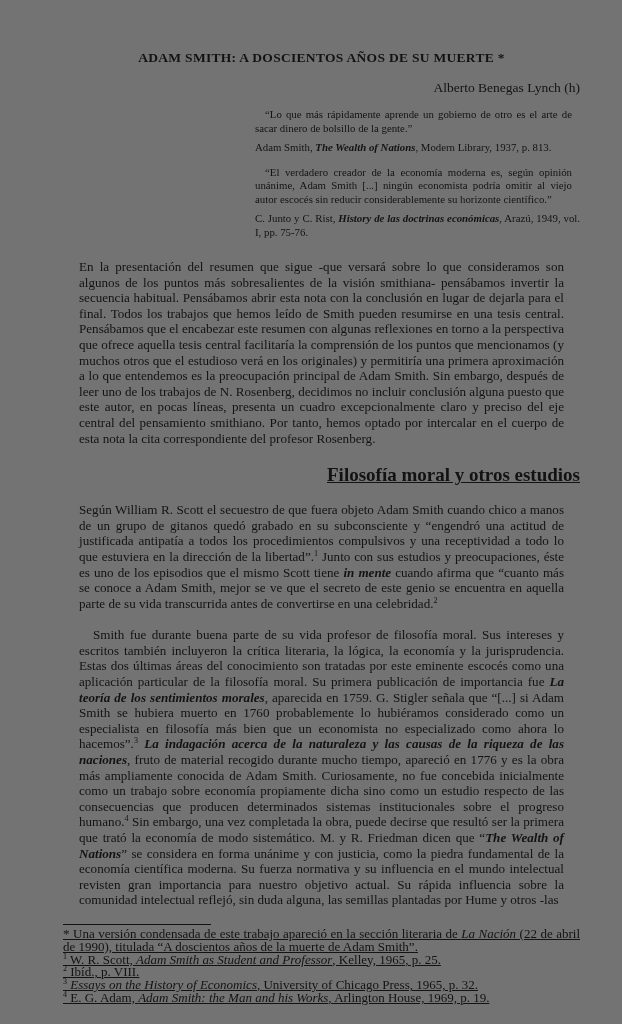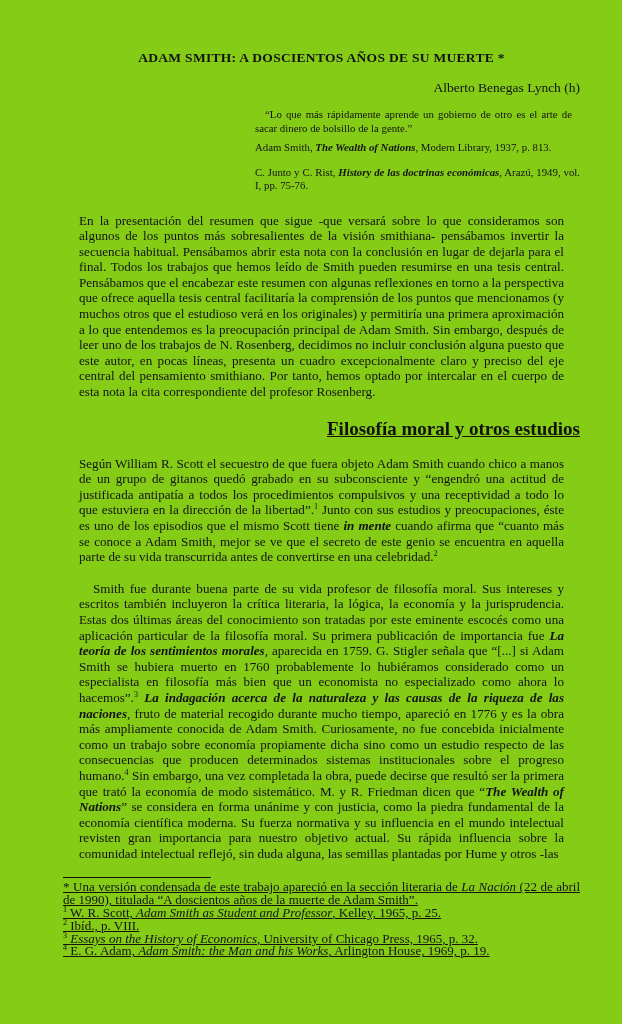--- a/index.html
+++ b/index.html
@@ -11,21 +11,21 @@
     width: 622px;
     height: 1024px;
     overflow: hidden;
   }
   .page {
     box-sizing: border-box;
     width: 622px;
     height: 1024px;
     padding: 50px 42px 0 63px;
     overflow: hidden;
-    background: #84cc16;
+    background: #737373;
     color: #131313;
     font-family: "Liberation Serif", "DejaVu Serif", serif;
   }
   .title {
     font-size: 13.5px;
     font-weight: bold;
     text-align: center;
     letter-spacing: 0.3px;
     margin: 0;
   }
@@ -97,20 +97,21 @@
 
 <div class="page">
 
   <h1 class="title">ADAM SMITH: A DOSCIENTOS AÑOS DE SU MUERTE *</h1>
 
   <div class="author">Alberto Benegas Lynch (h)</div>
 
   <div class="epigraphs">
     <p class="quote"><span>“Lo que más rápidamente aprende un gobierno de otro es el arte de sacar dinero de bolsillo de la gente.”</span></p>
     <p class="attribution"><span class="st-b">Adam Smith, </span><span class="st-bi">The Wealth of Nations</span><span class="st-b">, Modern Library, 1937, p. 813.</span></p>
+    <p class="quote"><span>“El verdadero creador de la economía moderna es, según opinión unánime, Adam Smith [...] ningún economista podría omitir al viejo autor escocés sin reducir considerablemente su horizonte científico.”</span></p>
     <p class="attribution"><span class="st-b">C. Junto y C. Rist, </span><span class="st-bi">History de las doctrinas económicas</span><span class="st-b">, Arazú, 1949, vol. I, pp. 75-76.</span></p>
   </div>
 
   <p class="body-par intro"><span>En la presentación del resumen que sigue -que versará sobre lo que consideramos son algunos de los puntos más sobresalientes de la visión smithiana- pensábamos invertir la secuencia habitual. Pensábamos abrir esta nota con la conclusión en lugar de dejarla para el final. Todos los trabajos que hemos leído de Smith pueden resumirse en una tesis central. Pensábamos que el encabezar este resumen con algunas reflexiones en torno a la perspectiva que ofrece aquella tesis central facilitaría la comprensión de los puntos que mencionamos (y muchos otros que el estudioso verá en los originales) y permitiría una primera aproximación a lo que entendemos es la preocupación principal de Adam Smith. Sin embargo, después de leer uno de los trabajos de N. Rosenberg, decidimos no incluir conclusión alguna puesto que este autor, en pocas líneas, presenta un cuadro excepcionalmente claro y preciso del eje central del pensamiento smithiano. Por tanto, hemos optado por intercalar en el cuerpo de esta nota la cita correspondiente del profesor Rosenberg.</span></p>
 
   <h2 class="section-heading">Filosofía moral y otros estudios</h2>
 
   <p class="body-par"><span>Según William R. Scott el secuestro de que fuera objeto Adam Smith cuando chico a manos de un grupo de gitanos quedó grabado en su subconsciente y “engendró una actitud de justificada antipatía a todos los procedimientos compulsivos y una receptividad a todo lo que estuviera en la dirección de la libertad”.</span><sup>1</sup><span> Junto con sus estudios y preocupaciones, éste es uno de los episodios que el mismo Scott tiene </span><span class="st-bi">in mente</span><span> cuando afirma que “cuanto más se conoce a Adam Smith, mejor se ve que el secreto de este genio se encuentra en aquella parte de su vida transcurrida antes de convertirse en una celebridad.</span><sup>2</sup></p>
   <p class="body-par indent"><span>Smith fue durante buena parte de su vida profesor de filosofía moral. Sus intereses y escritos también incluyeron la crítica literaria, la lógica, la economía y la jurisprudencia. Estas dos últimas áreas del conocimiento son tratadas por este eminente escocés como una aplicación particular de la filosofía moral. Su primera publicación de importancia fue </span><span class="st-bi">La teoría de los sentimientos morales</span><span>, aparecida en 1759. G. Stigler señala que “[...] si Adam Smith se hubiera muerto en 1760 probablemente lo hubiéramos considerado como un especialista en filosofía más bien que un economista no especializado como ahora lo hacemos”.</span><sup>3</sup><span> </span><span class="st-bi">La indagación acerca de la naturaleza y las causas de la riqueza de las naciones</span><span>, fruto de material recogido durante mucho tiempo, apareció en 1776 y es la obra más ampliamente conocida de Adam Smith. Curiosamente, no fue concebida inicialmente como un trabajo sobre economía propiamente dicha sino como un estudio respecto de las consecuencias que producen determinados sistemas institucionales sobre el progreso humano.</span><sup>4</sup><span> Sin embargo, una vez completada la obra, puede decirse que resultó ser la primera que trató la economía de modo sistemático. M. y R. Friedman dicen que “</span><span class="st-bi">The Wealth of Nations</span><span>” se considera en forma unánime y con justicia, como la piedra fundamental de la economía científica moderna. Su fuerza normativa y su influencia en el mundo intelectual revisten gran importancia para nuestro objetivo actual. Su rápida influencia sobre la comunidad intelectual reflejó, sin duda alguna, las semillas plantadas por Hume y otros -las</span></p>
 

